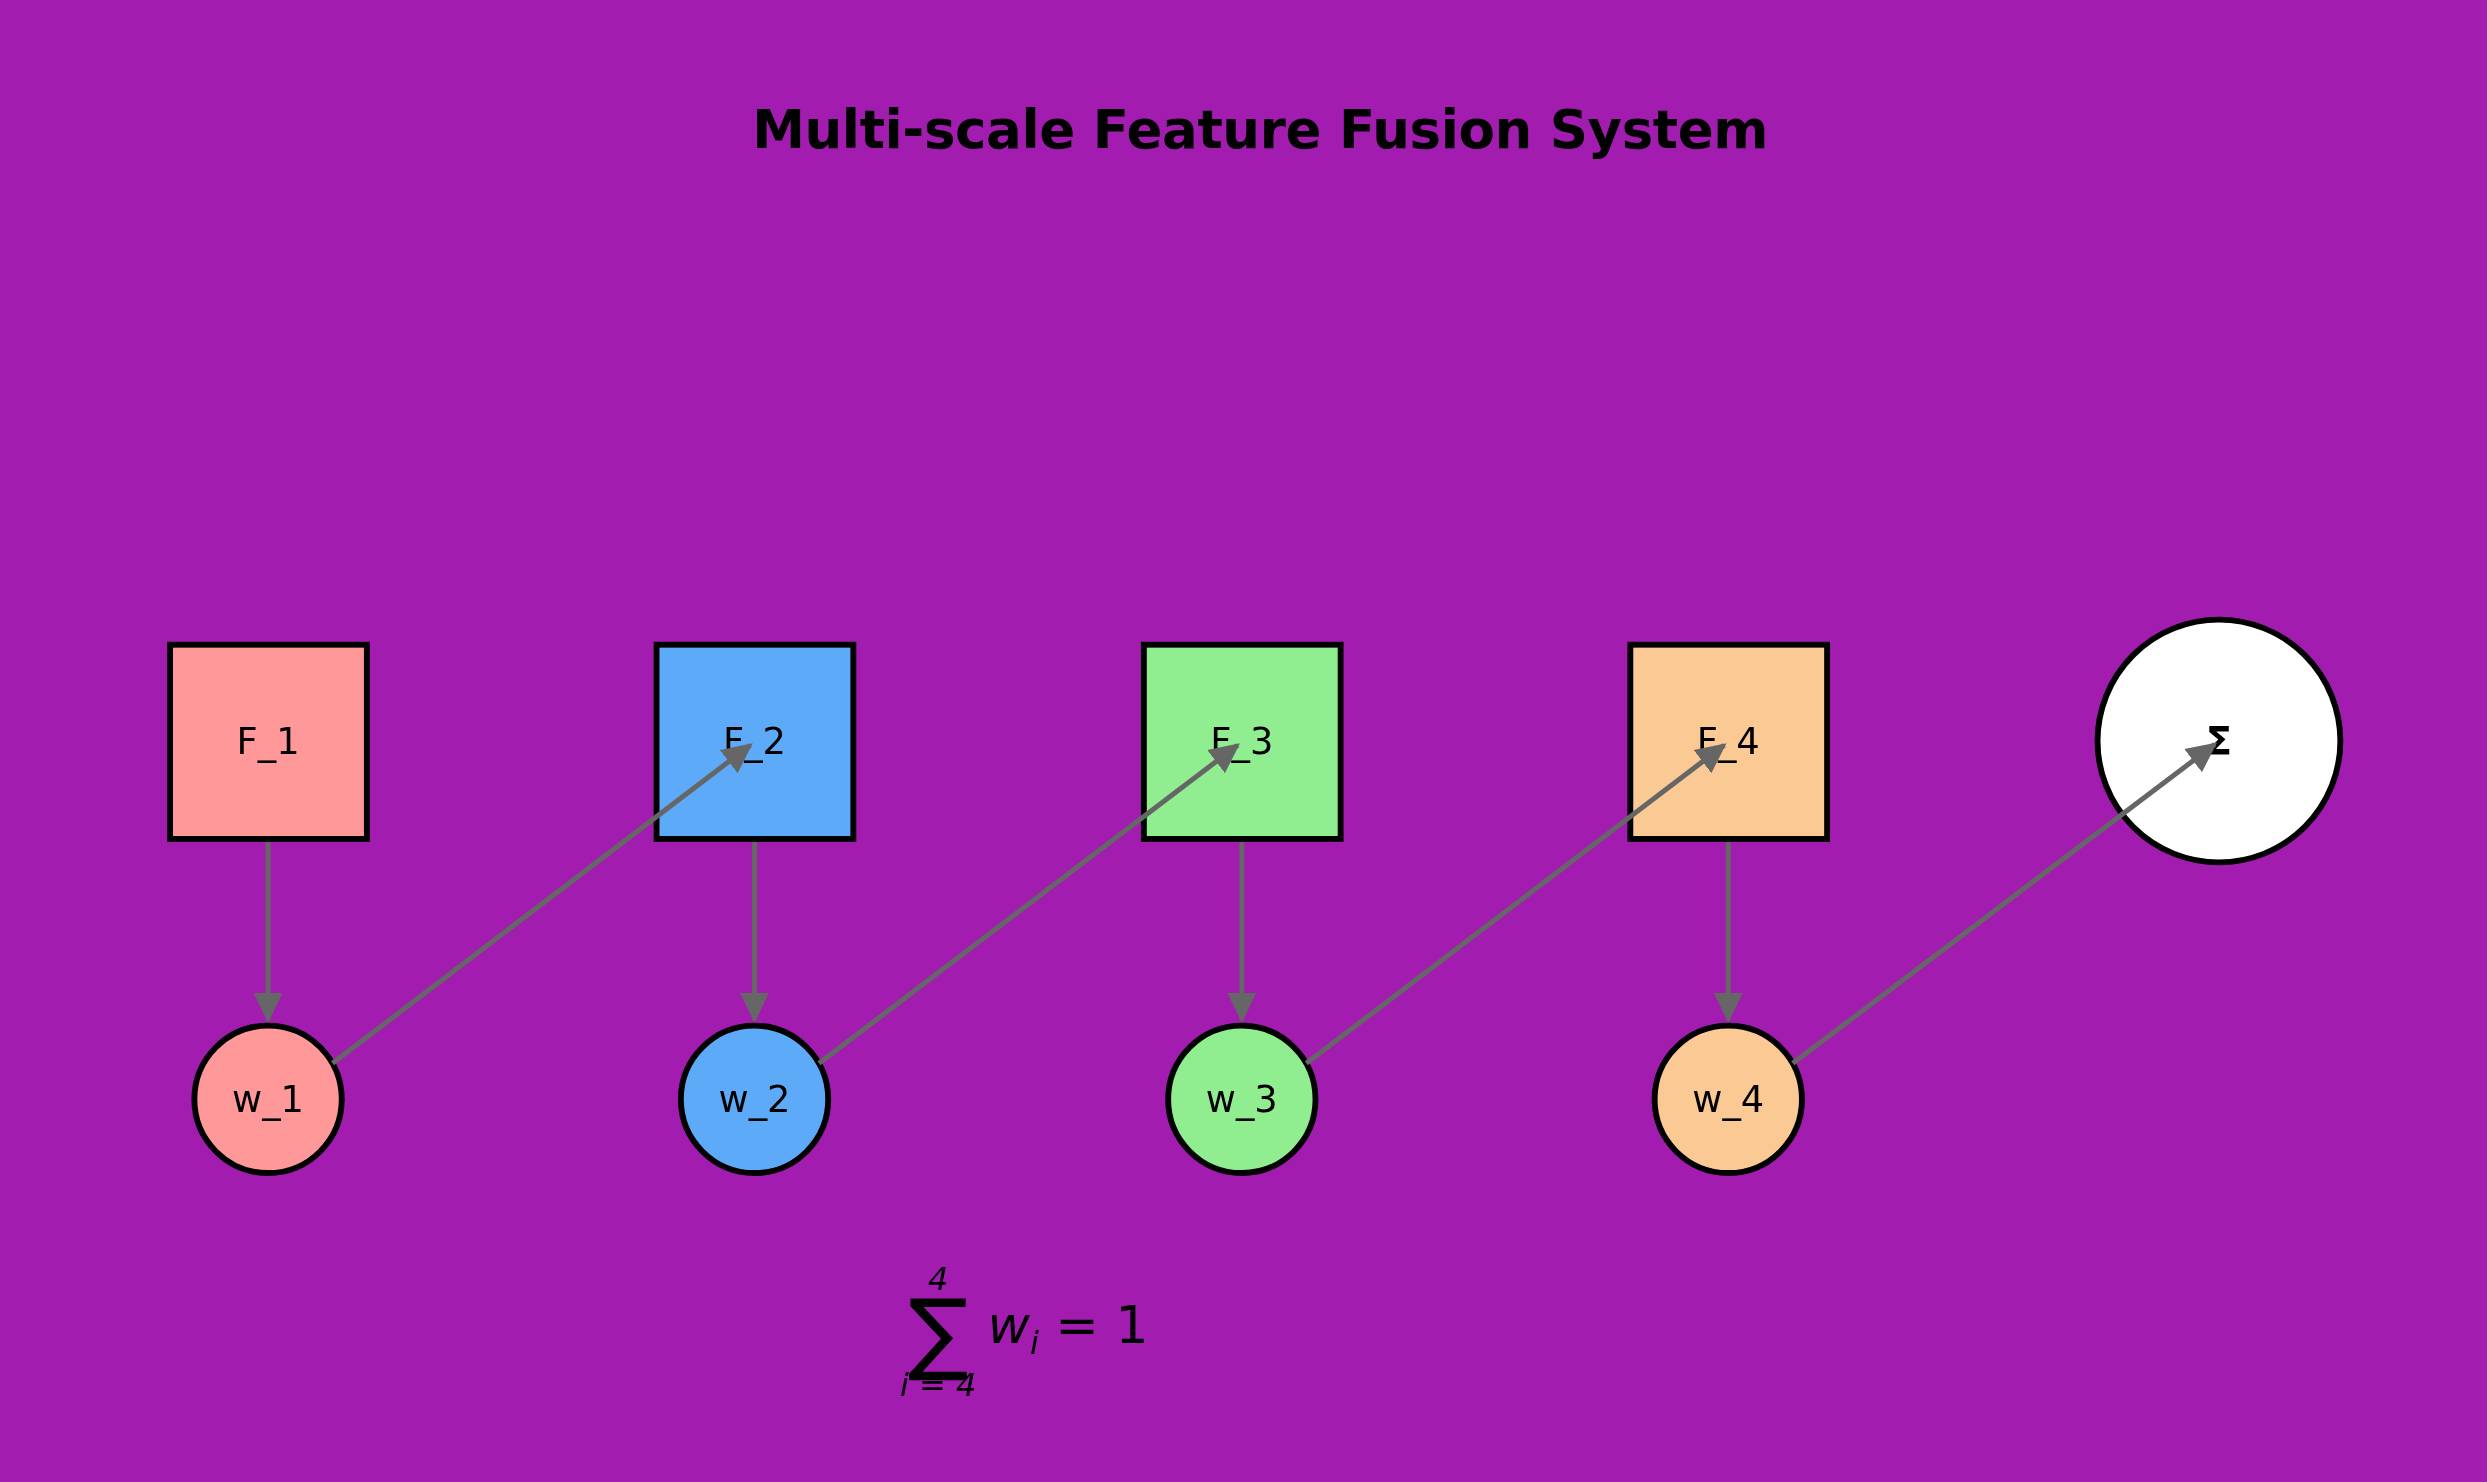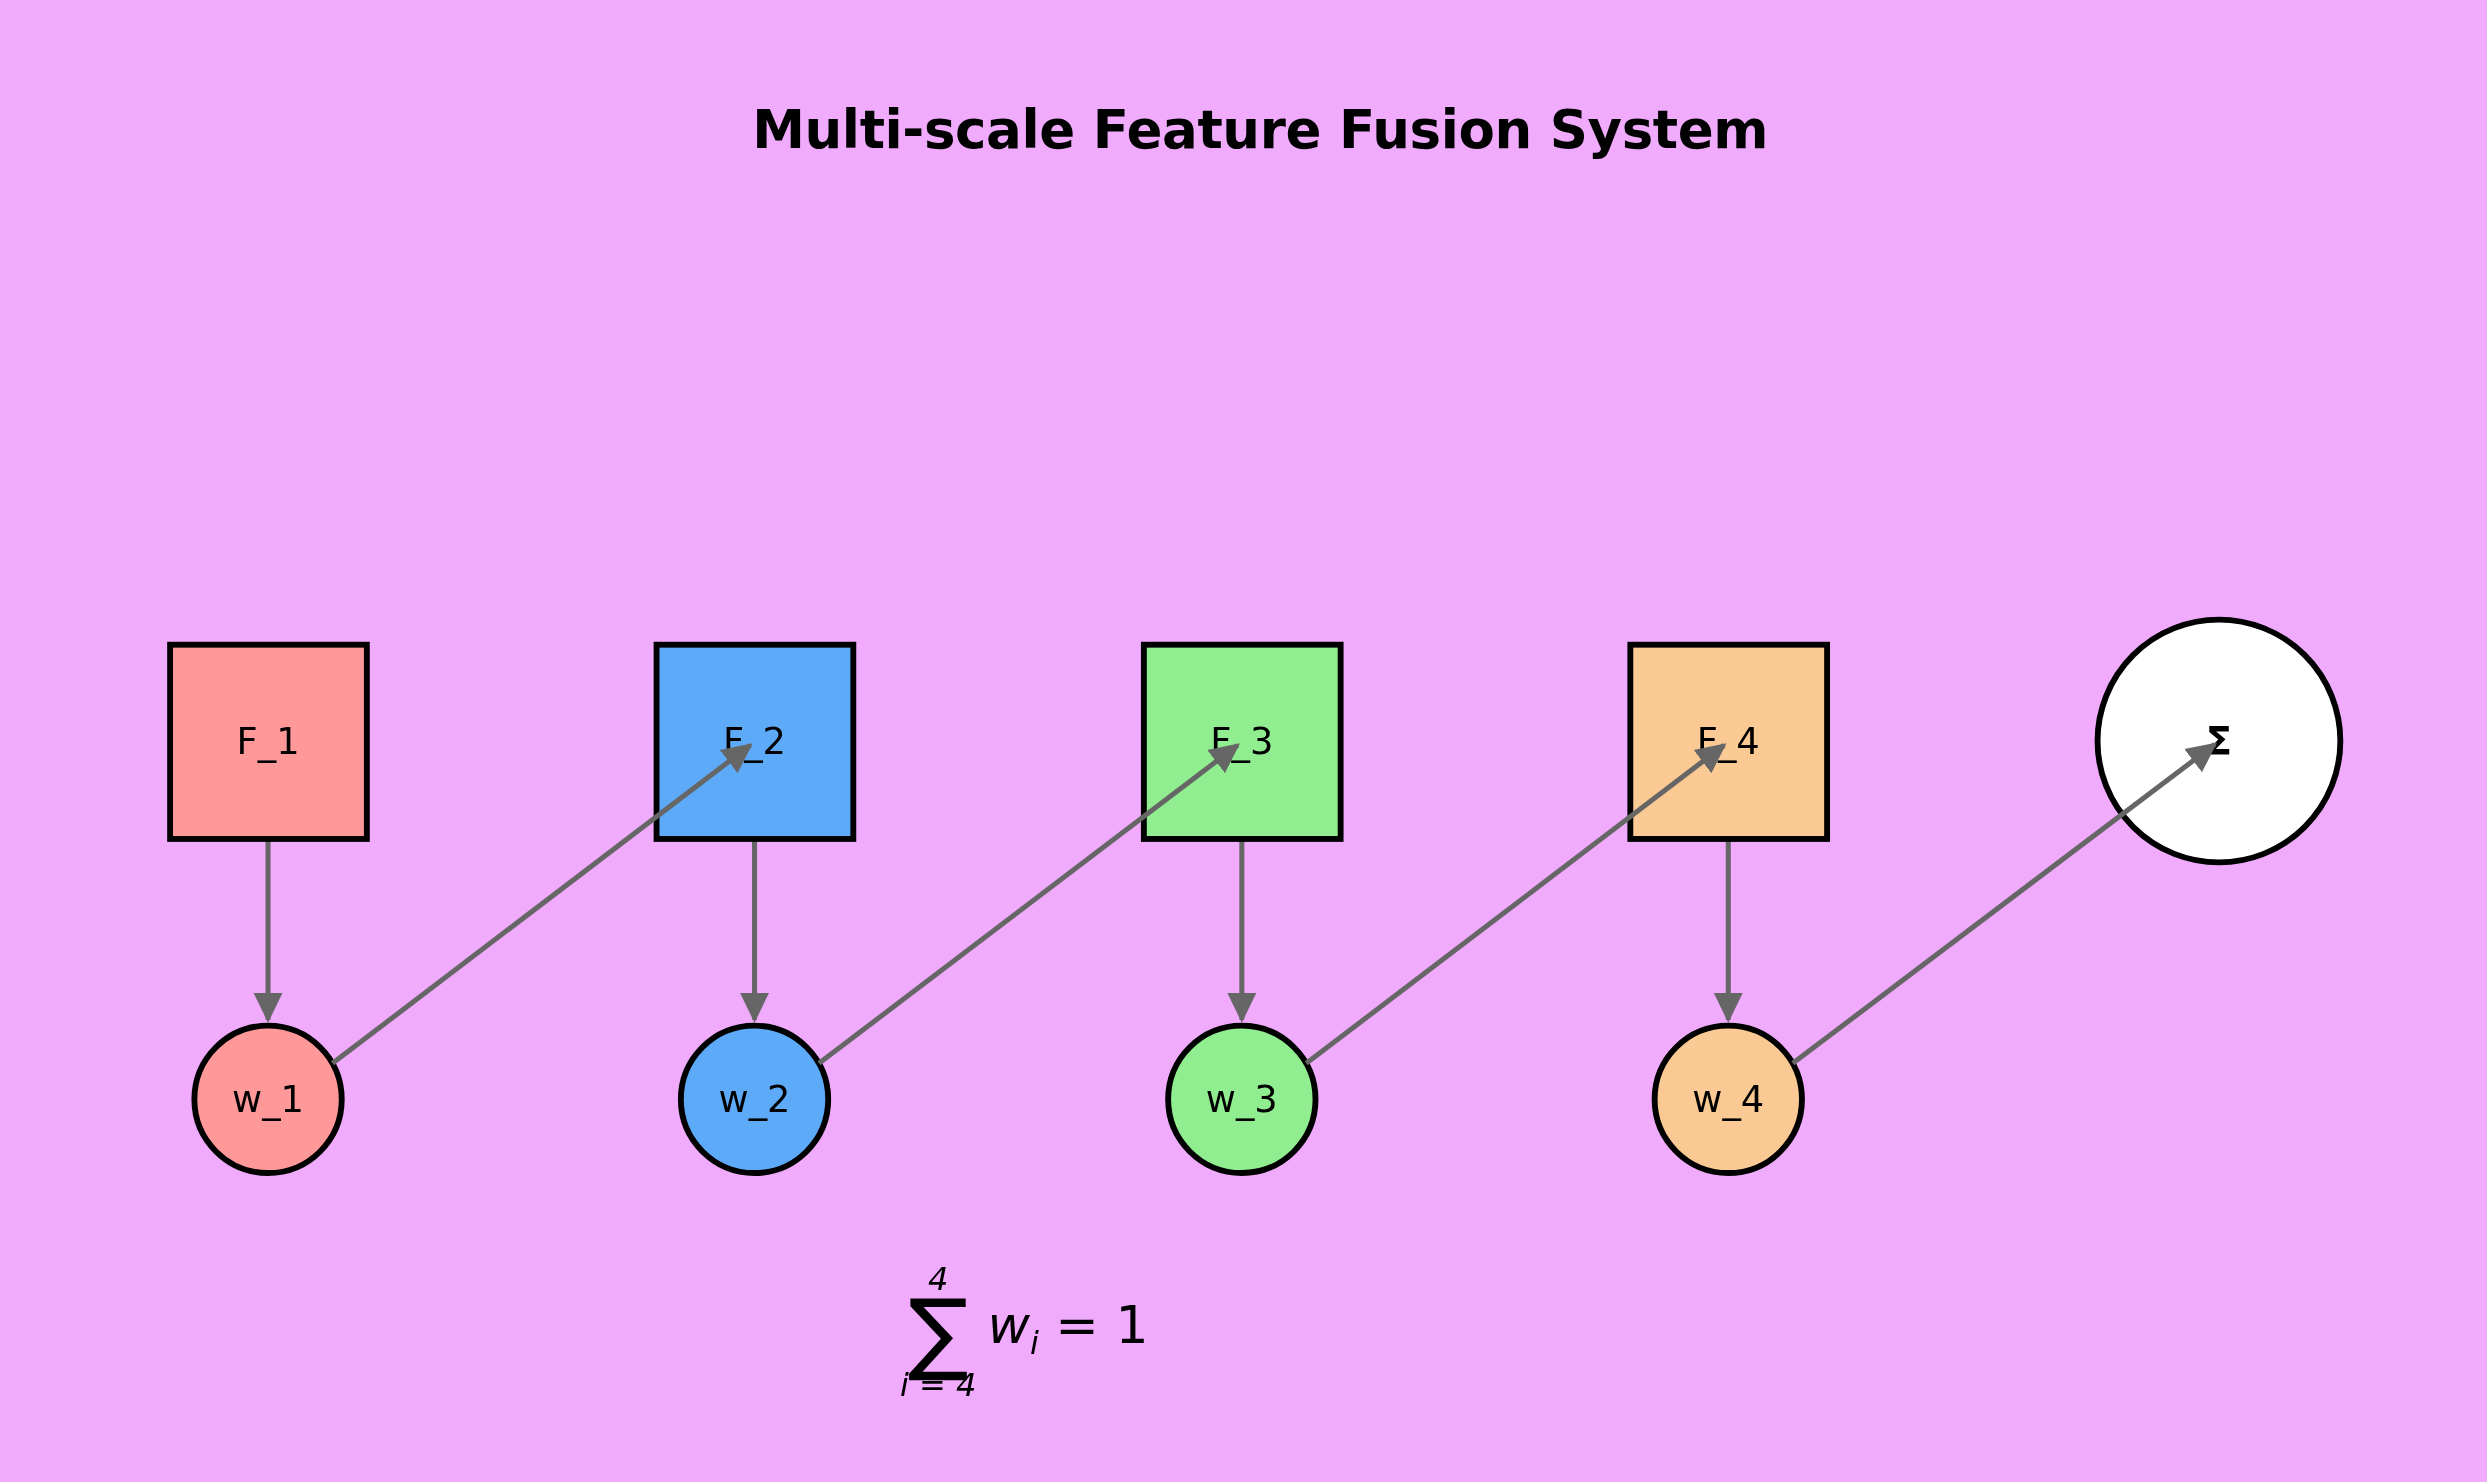--- a/index.html
+++ b/index.html
@@ -4,21 +4,21 @@
 <style>
   html, body {
     margin: 0;
     padding: 0;
     background: #ffffff;
   }
   #canvas {
     position: relative;
     width: 2487px;
     height: 1482px;
-    background: #f0abfc;
+    background: #a21caf;
     overflow: hidden;
     font-family: "DejaVu Sans", "Liberation Sans", sans-serif;
   }
   #title {
     position: absolute;
     left: 0;
     top: 99px;
     width: 2487px;
     text-align: center;
     font-size: 53px;

